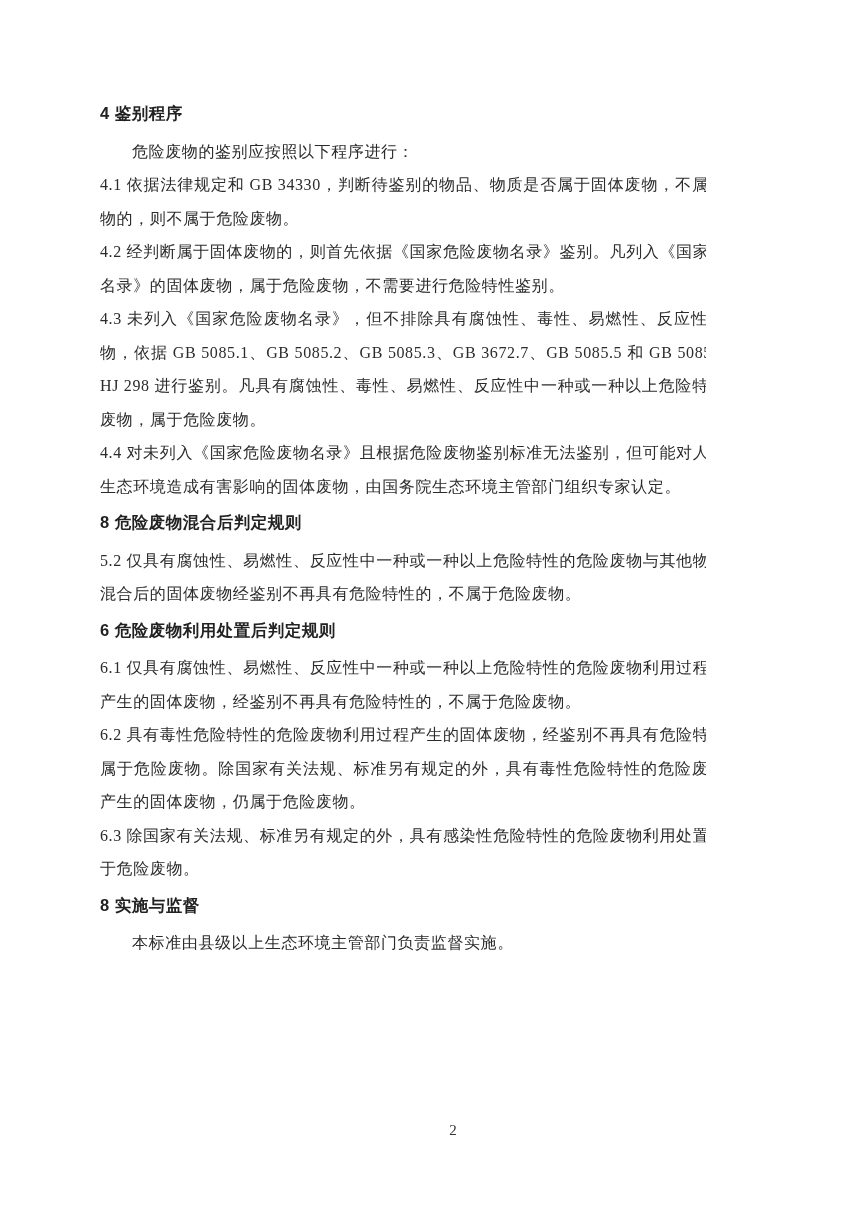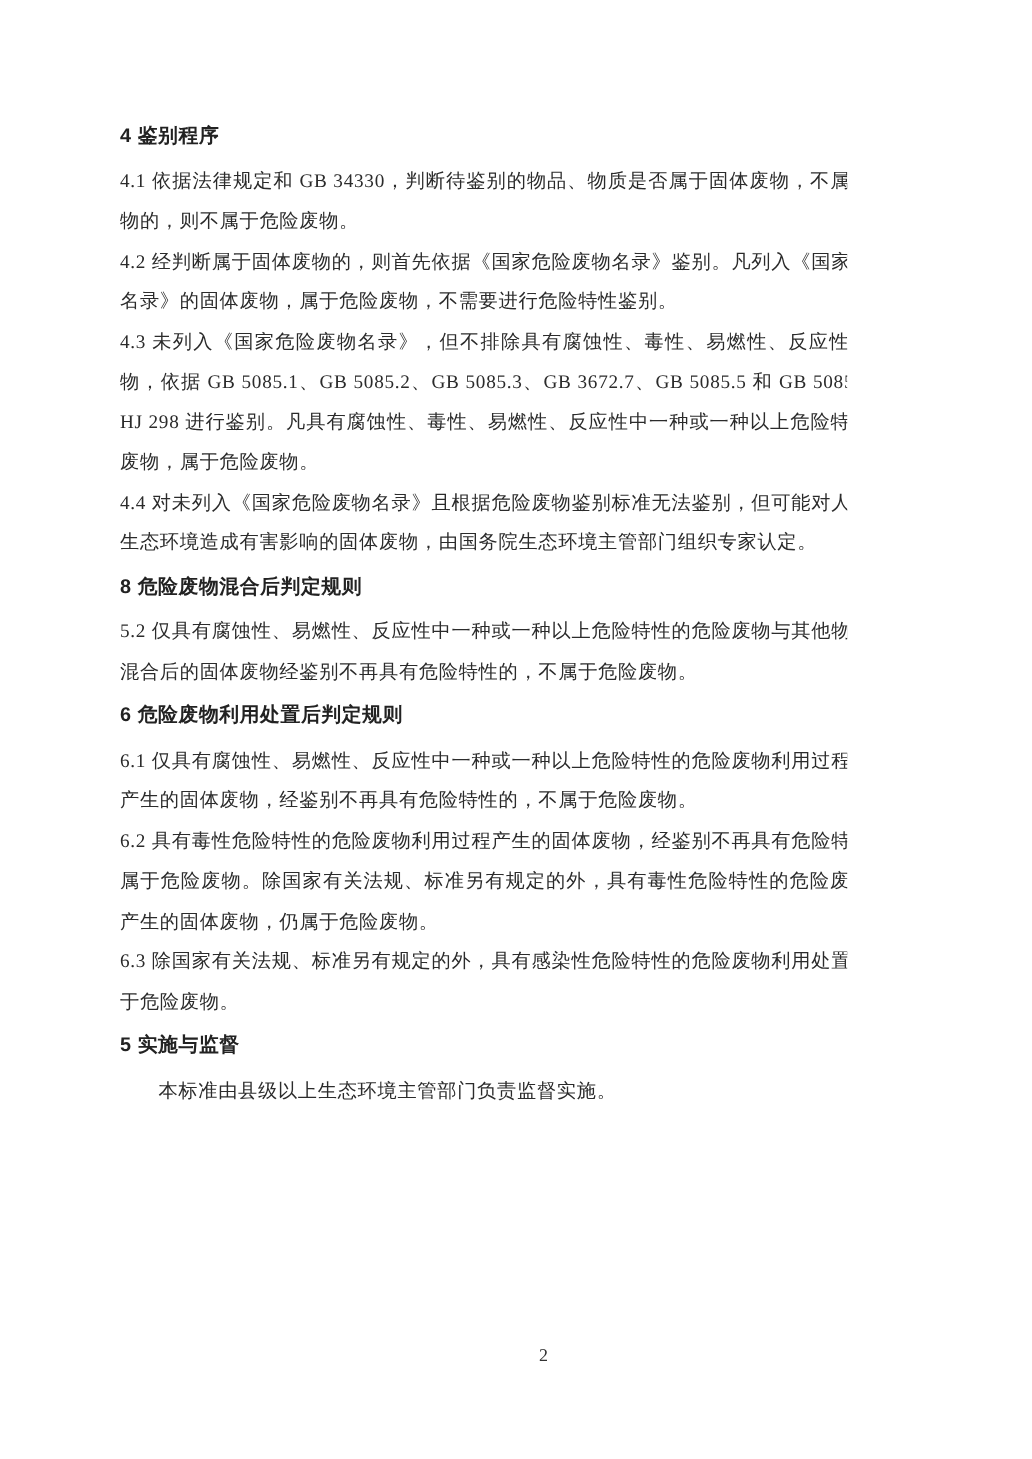--- a/index.html
+++ b/index.html
@@ -57,30 +57,31 @@
     padding-left: 46px; 
   }
 </style>
 </head>
 <body>
 
 <div class="page">
   <main class="doc-content" id="doc-content">
 
   <h2 class="sec-heading">4 鉴别程序</h2>
+      <p class="para indent">危险废物的鉴别应按照以下程序进行：</p>
       <p class="para">4.1 依据法律规定和 GB 34330，判断待鉴别的物品、物质是否属于固体废物，不属于固体废物的，则不属于危险废物。</p>
       <p class="para">4.2 经判断属于固体废物的，则首先依据《国家危险废物名录》鉴别。凡列入《国家危险废物名录》的固体废物，属于危险废物，不需要进行危险特性鉴别。</p>
       <p class="para">4.3 未列入《国家危险废物名录》，但不排除具有腐蚀性、毒性、易燃性、反应性的固体废物，依据 GB 5085.1、GB 5085.2、GB 5085.3、GB 3672.7、GB 5085.5 和 GB 5085.6，以及 HJ 298 进行鉴别。凡具有腐蚀性、毒性、易燃性、反应性中一种或一种以上危险特性的固体废物，属于危险废物。</p>
       <p class="para">4.4 对未列入《国家危险废物名录》且根据危险废物鉴别标准无法鉴别，但可能对人体健康或生态环境造成有害影响的固体废物，由国务院生态环境主管部门组织专家认定。</p>
       <h2 class="sec-heading">8 危险废物混合后判定规则</h2>
       <p class="para">5.2 仅具有腐蚀性、易燃性、反应性中一种或一种以上危险特性的危险废物与其他物质混合，混合后的固体废物经鉴别不再具有危险特性的，不属于危险废物。</p>
       <h2 class="sec-heading">6 危险废物利用处置后判定规则</h2>
       <p class="para">6.1 仅具有腐蚀性、易燃性、反应性中一种或一种以上危险特性的危险废物利用过程和处置后产生的固体废物，经鉴别不再具有危险特性的，不属于危险废物。</p>
       <p class="para">6.2 具有毒性危险特性的危险废物利用过程产生的固体废物，经鉴别不再具有危险特性的，不属于危险废物。除国家有关法规、标准另有规定的外，具有毒性危险特性的危险废物处置后产生的固体废物，仍属于危险废物。</p>
       <p class="para">6.3 除国家有关法规、标准另有规定的外，具有感染性危险特性的危险废物利用处置后，仍属于危险废物。</p>
-      <h2 class="sec-heading">5 实施与监督</h2>
+      <h2 class="sec-heading">8 实施与监督</h2>
       <p class="para indent">本标准由县级以上生态环境主管部门负责监督实施。</p>
     </main>
 
   <footer class="page-footer">
     <span class="page-number">2</span>
   </footer>
 </div>
 
 </body></html>

